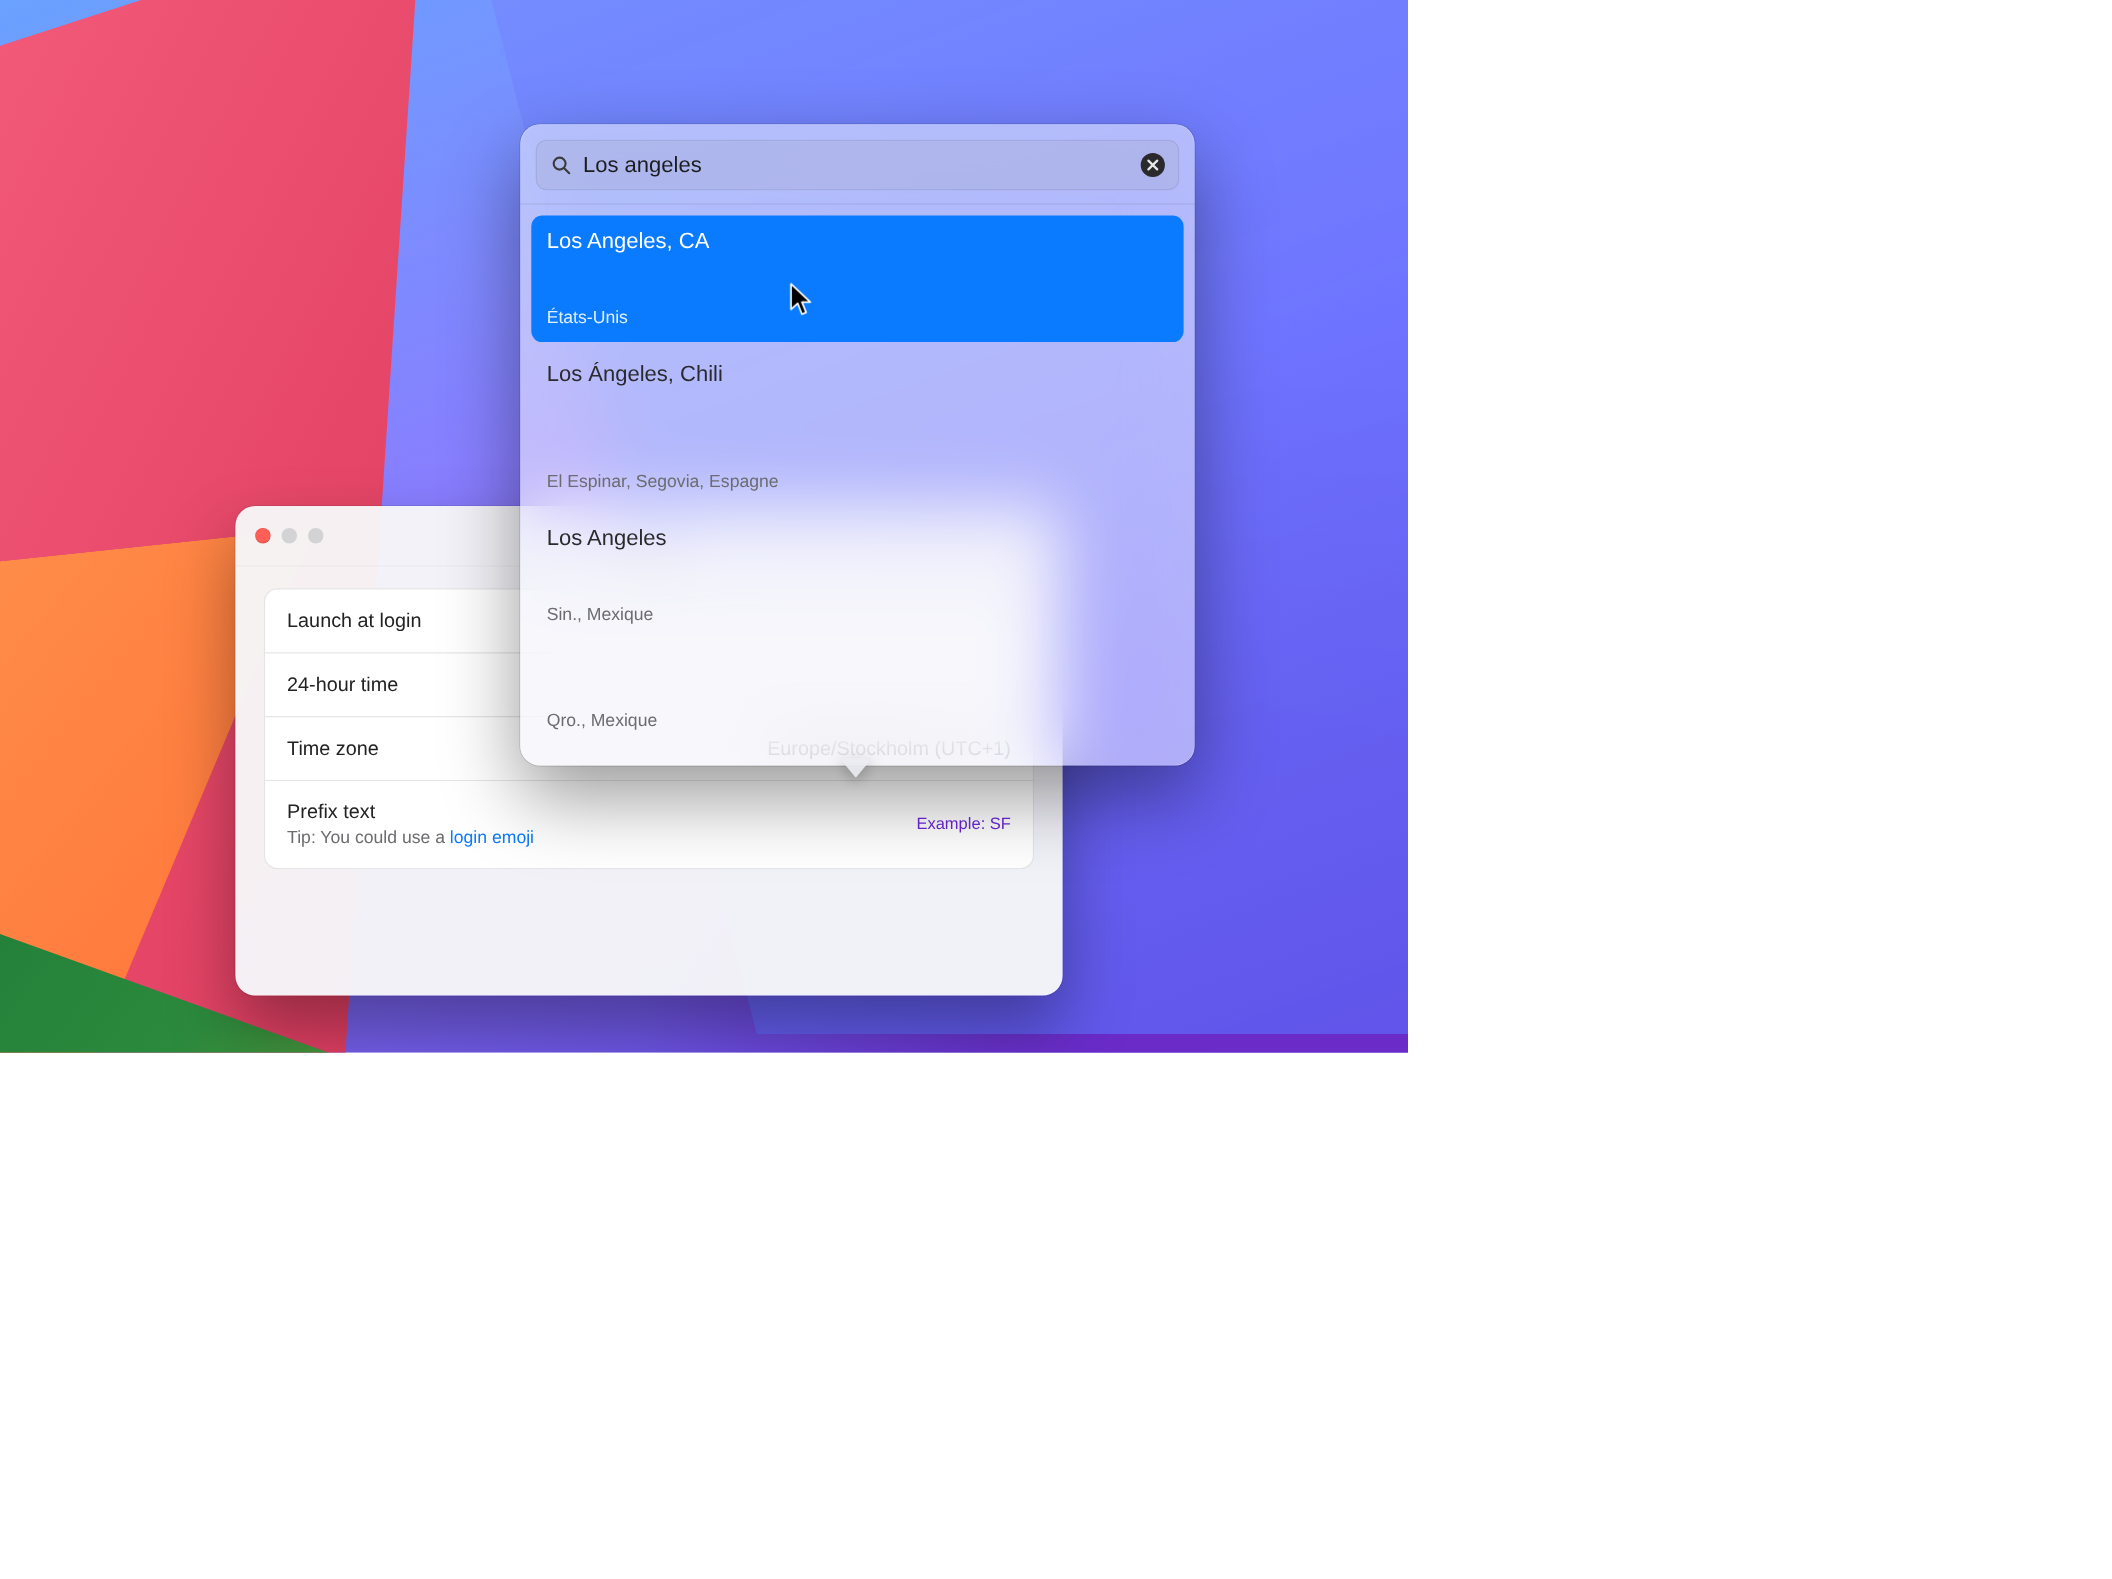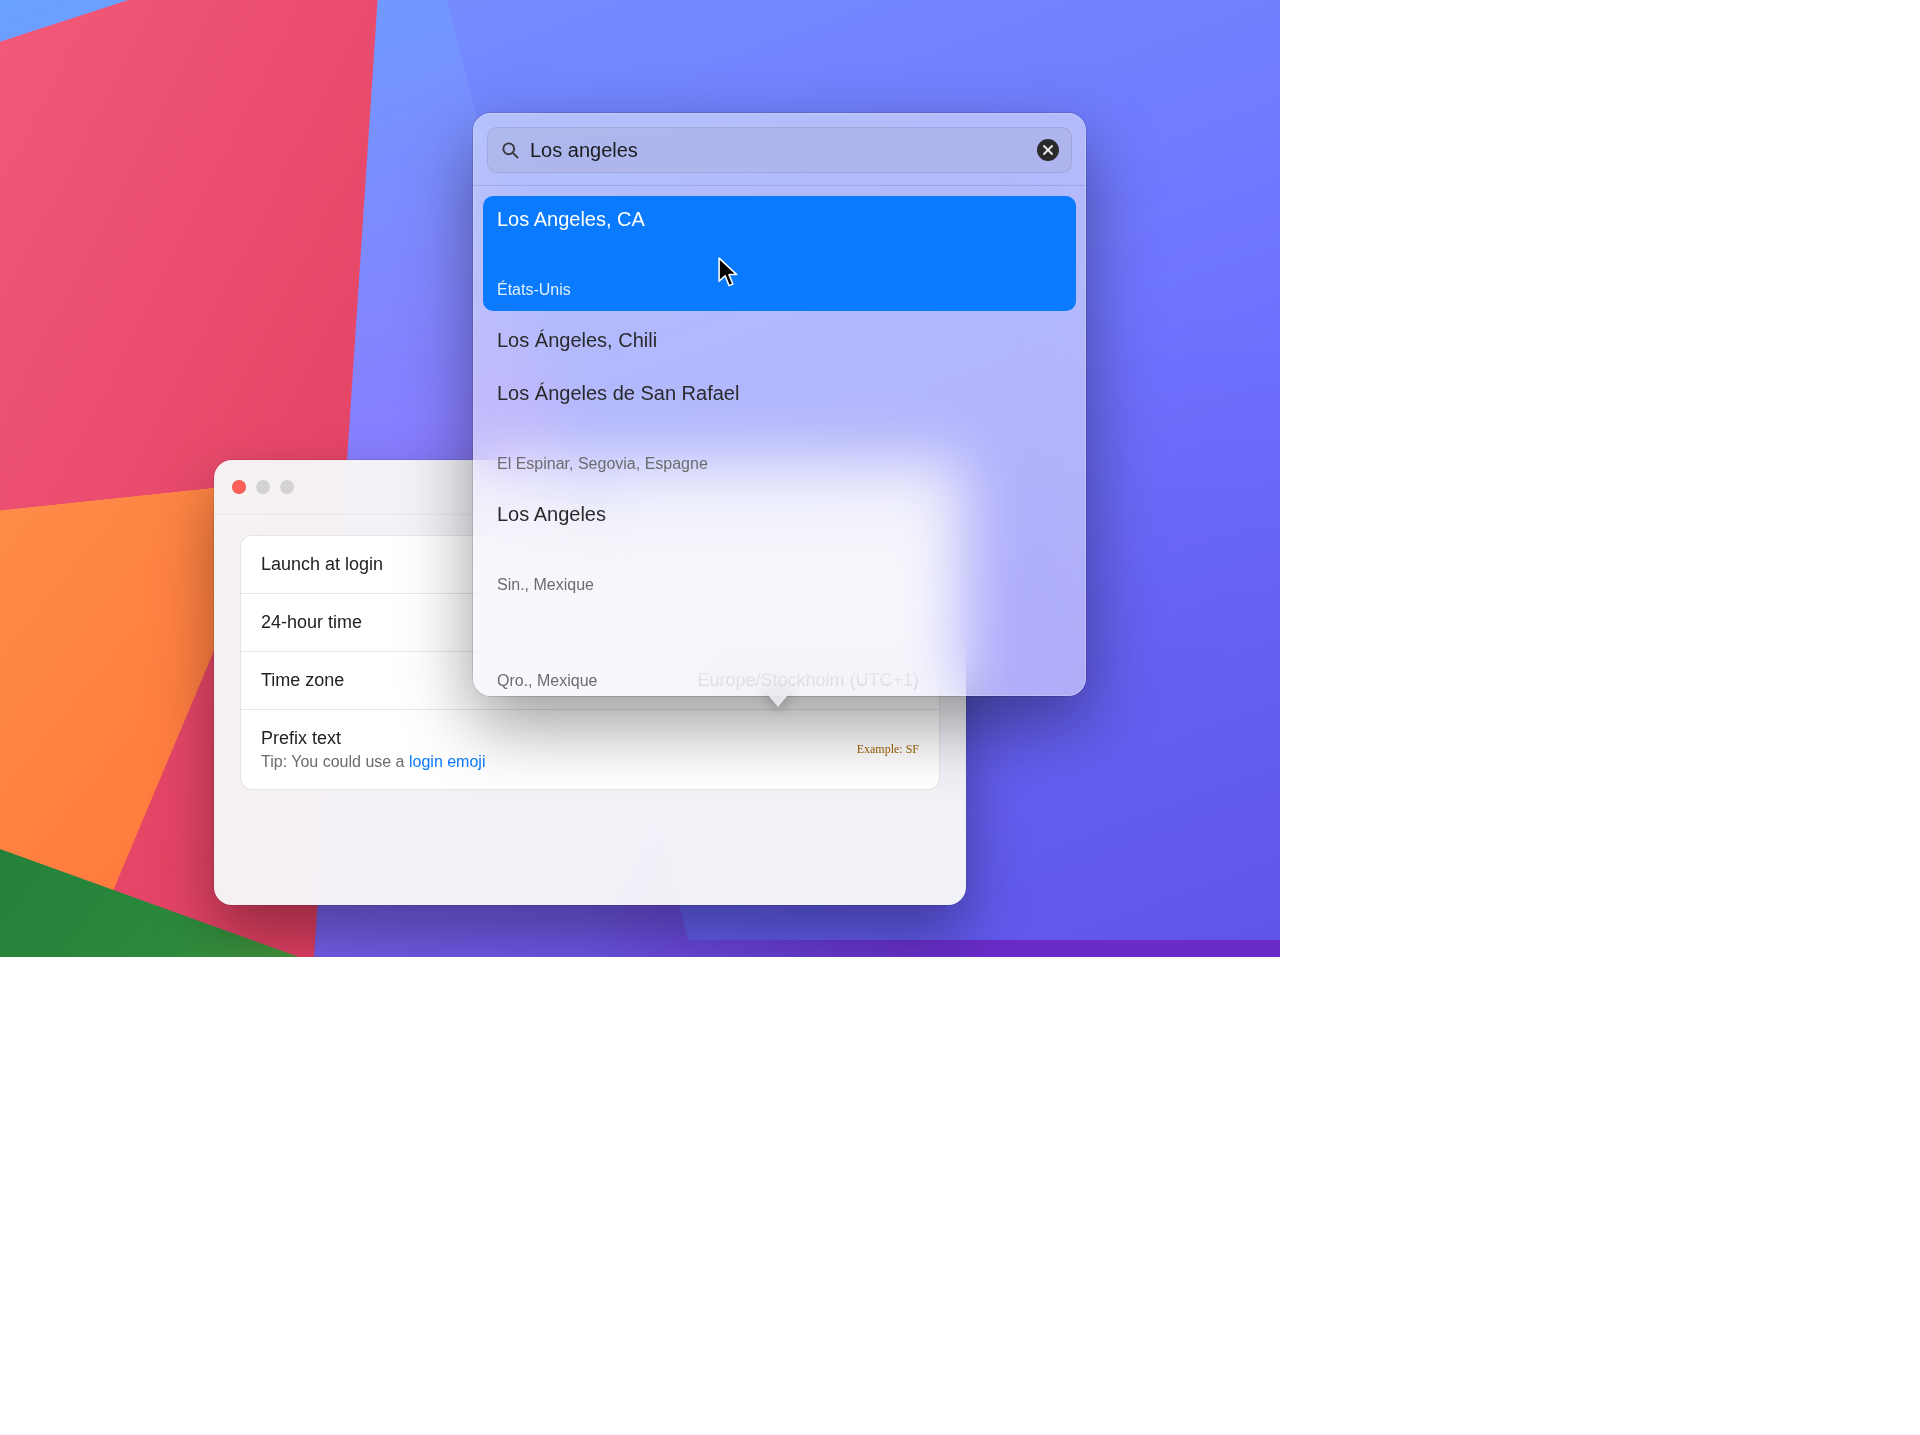--- a/index.html
+++ b/index.html
@@ -84,21 +84,21 @@
     border-top: 1px solid rgba(0,0,0,0.10);
     font-size: 18px;
     color: #222;
   }
   .settings-row:first-child { border-top: none; }
   .row-left { display: flex; flex-direction: column; gap: 4px; }
   .row-label { font-size: 18px; color: #222; }
   .row-sub { font-size: 16px; color: #6c6c70; }
   .row-sub a { color: #0a7aff; text-decoration: none; }
   .row-value { color: #6c6c70; font-size: 18px; }
-  .placeholder-value { color: #a16207; font-size: 12px; font-family: Liberation Serif, serif; }
+  .placeholder-value { color: #6d28d9; font-size: 15px; }
 
   
   .search-popover {
     position: absolute;
     left: 473px; top: 113px;
     width: 613px; height: 583px;
     border-radius: 18px;
     background: rgba(240,240,250,0.55);
     backdrop-filter: blur(30px) saturate(160%);
     -webkit-backdrop-filter: blur(30px) saturate(160%);
@@ -245,21 +245,20 @@
   <div class="results" id="results">
 
   <div class="result selected">
         <div class="primary">Los Angeles, CA</div>
         <div class="secondary">États-Unis</div>
       </div>
       <div class="result">
         <div class="primary">Los Ángeles, Chili</div>
       </div>
       <div class="result">
-        <div class="primary">Los Ángeles de San Rafael</div>
         <div class="secondary">El Espinar, Segovia, Espagne</div>
       </div>
       <div class="result">
         <div class="primary">Los Angeles</div>
         <div class="secondary">Sin., Mexique</div>
       </div>
       <div class="result">
         <div class="secondary">Qro., Mexique</div>
       </div>
     </div>

